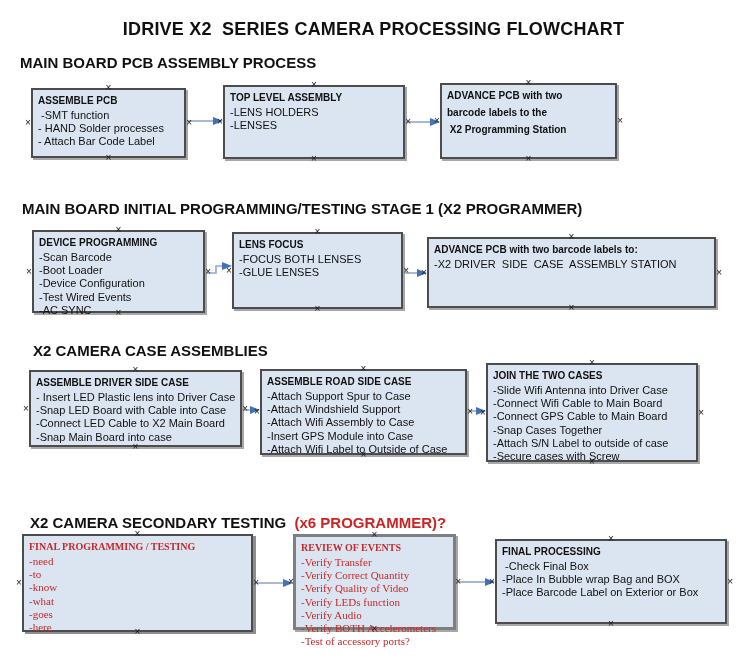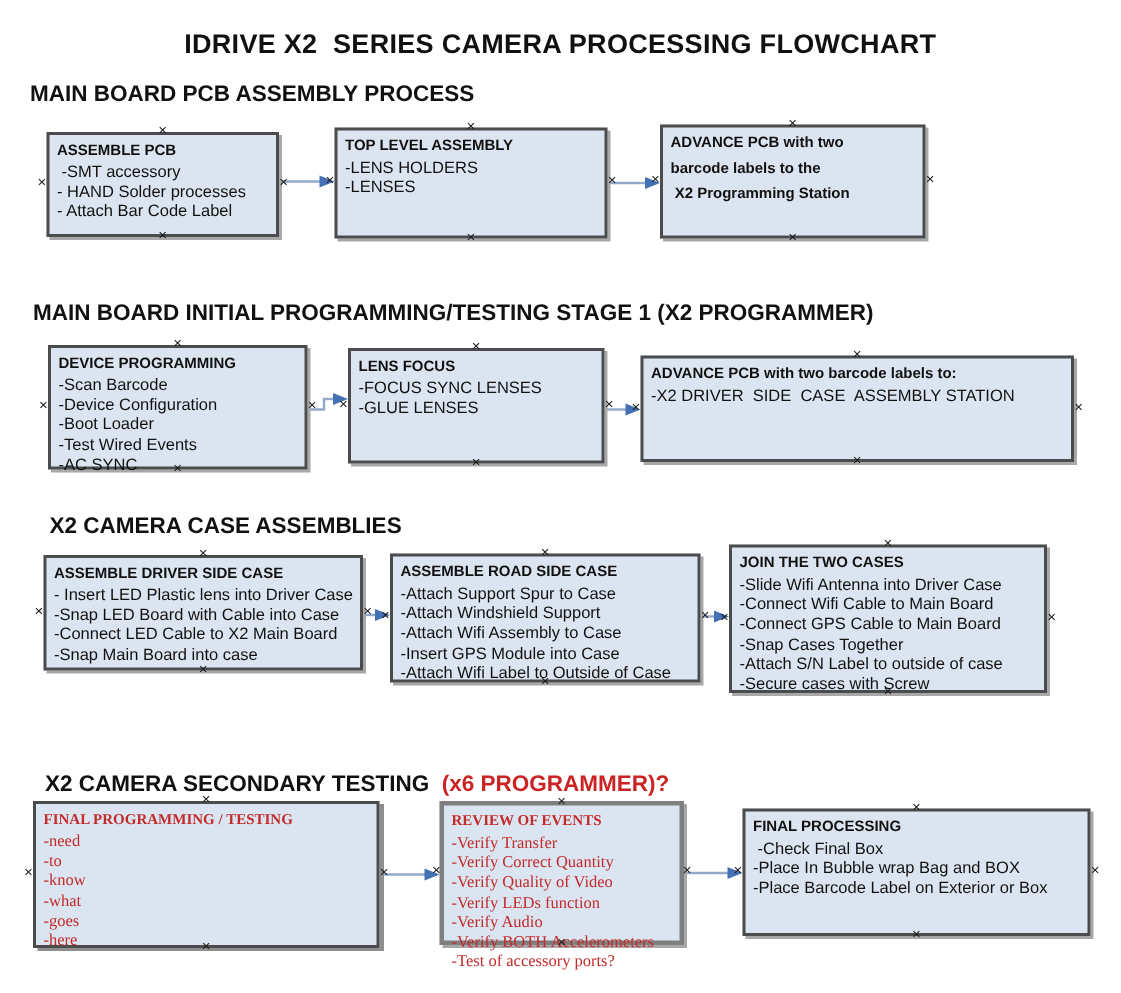--- a/index.html
+++ b/index.html
@@ -90,21 +90,21 @@
     </g>
     <g>
       <line class="conn-line" x1="457" y1="582" x2="486" y2="582"></line>
       <polygon class="conn-head" points="495,582 485,578 485,586"></polygon>
     </g>
   </svg>
 
   <div class="fbox" id="b1">
     <div class="t">ASSEMBLE PCB</div>
     <ul>
-      <li> -SMT accessory</li>
+      <li> -SMT function</li>
       <li>- HAND Solder processes</li>
       <li>- Attach Bar Code Label</li>
     </ul>
   <span class="anc top">×</span>
       <span class="anc bot">×</span>
       <span class="anc lft">×</span>
       <span class="anc rgt">×</span>
     </div>
 
   <div class="fbox" id="b2">
@@ -126,35 +126,35 @@
   <span class="anc top">×</span>
       <span class="anc bot">×</span>
       <span class="anc lft">×</span>
       <span class="anc rgt">×</span>
     </div>
 
   <div class="fbox" id="b4">
     <div class="t">DEVICE PROGRAMMING</div>
     <ul>
       <li>-Scan Barcode</li>
+      <li>-Boot Loader</li>
       <li>-Device Configuration</li>
-      <li>-Boot Loader</li>
       <li>-Test Wired Events</li>
       <li>-AC SYNC</li>
     </ul>
   <span class="anc top">×</span>
       <span class="anc bot">×</span>
       <span class="anc lft">×</span>
       <span class="anc rgt">×</span>
     </div>
 
   <div class="fbox" id="b5">
     <div class="t">LENS FOCUS</div>
     <ul>
-      <li>-FOCUS SYNC LENSES</li>
+      <li>-FOCUS BOTH LENSES</li>
       <li>-GLUE LENSES</li>
     </ul>
   <span class="anc top">×</span>
       <span class="anc bot">×</span>
       <span class="anc lft">×</span>
       <span class="anc rgt">×</span>
     </div>
 
   <div class="fbox" id="b6">
     <div class="t">ADVANCE PCB with two barcode labels to:</div>

